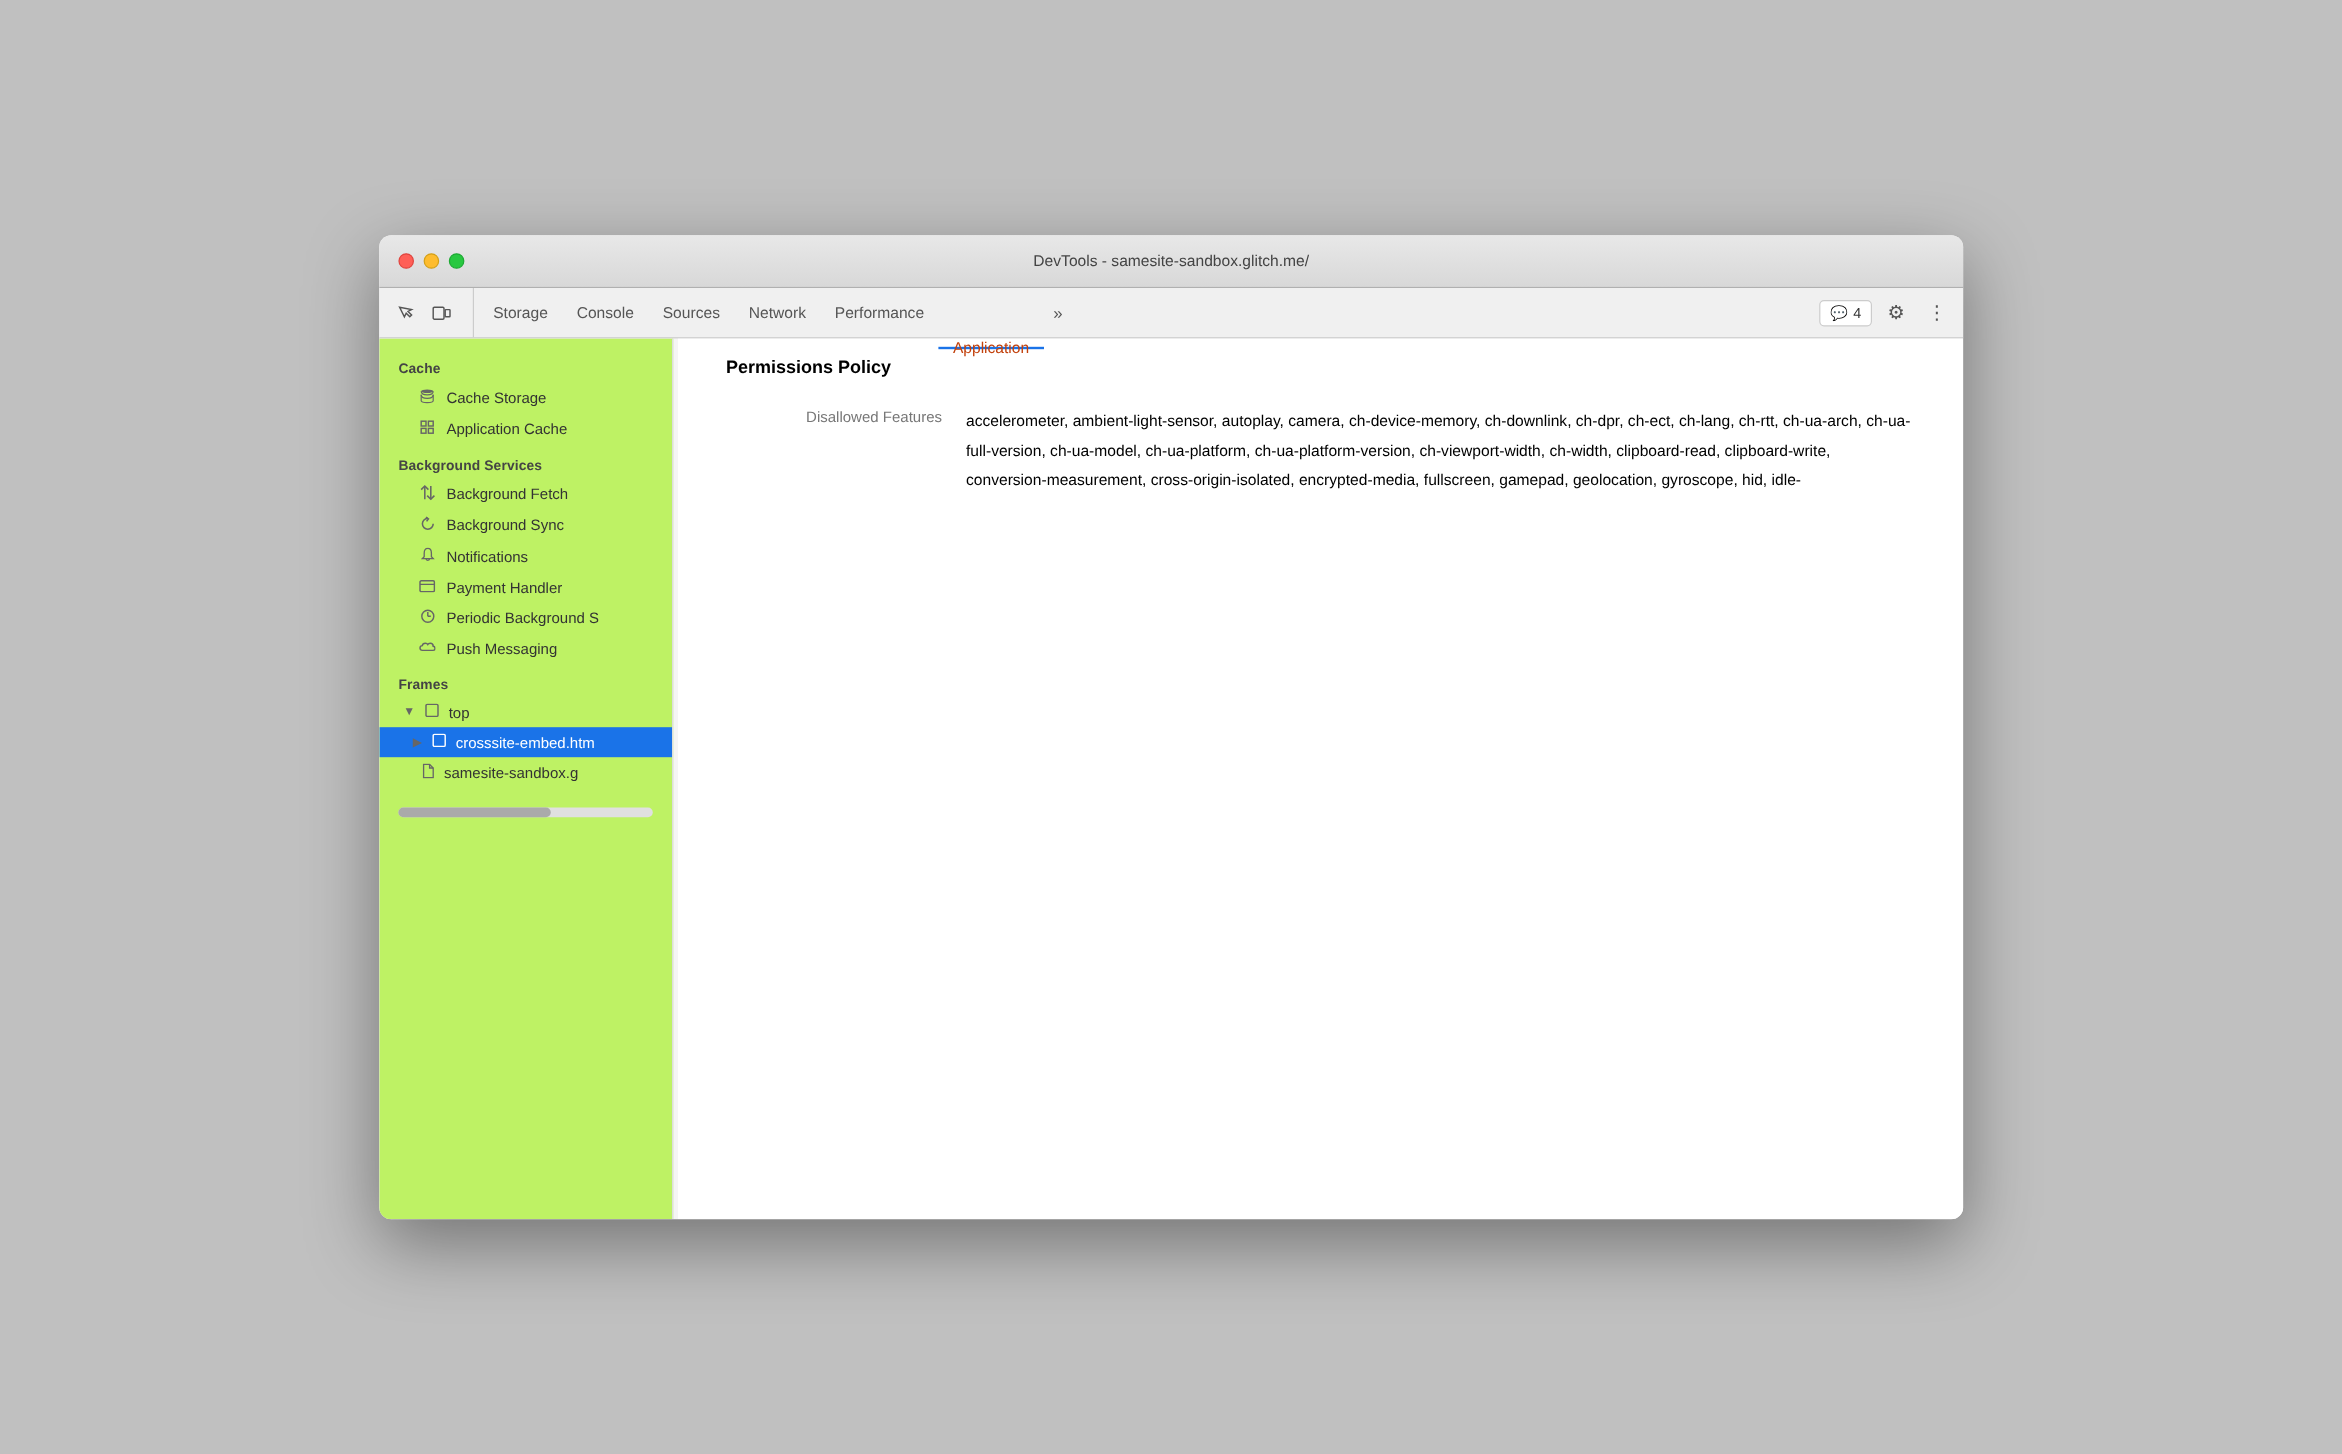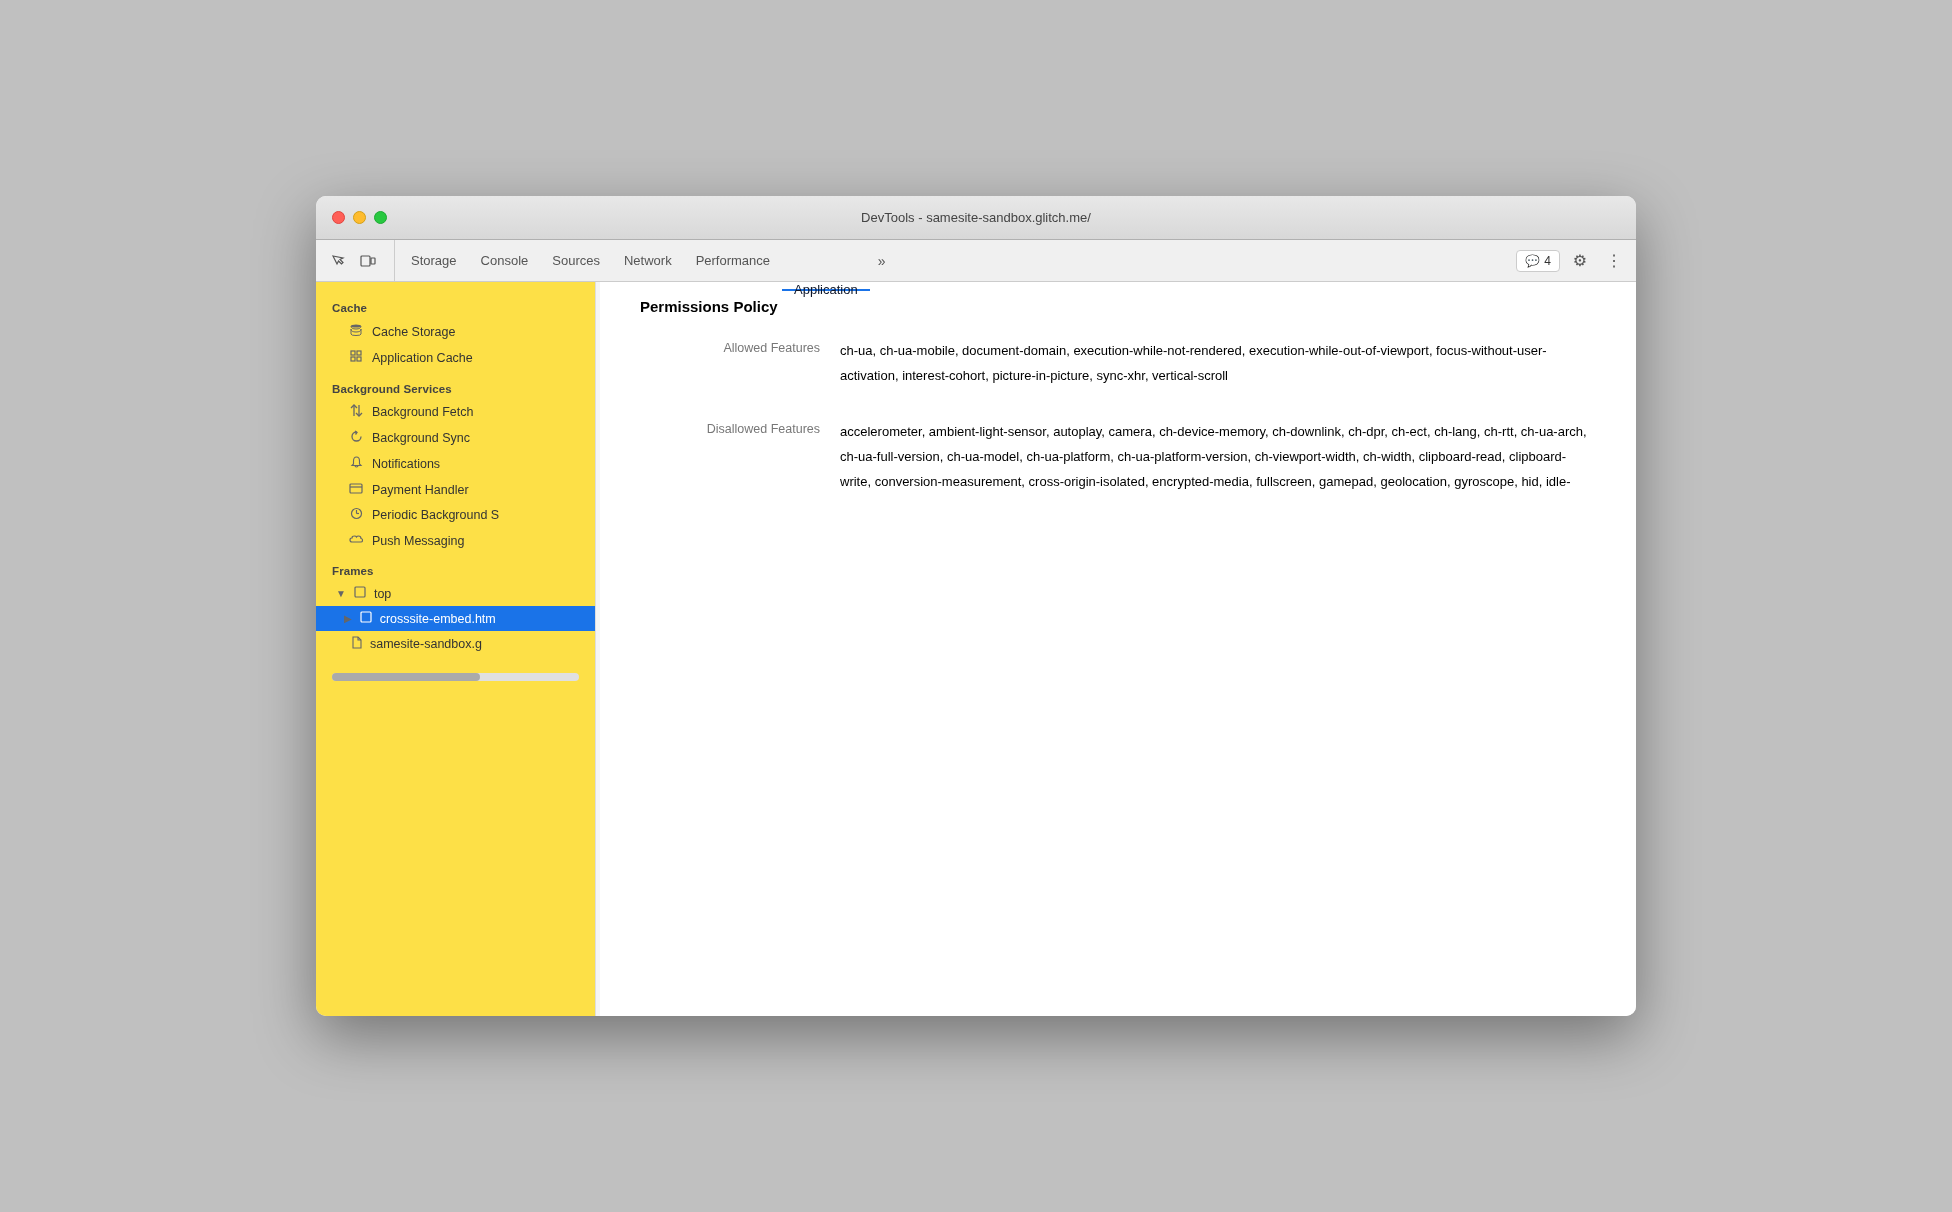--- a/index.html
+++ b/index.html
@@ -107,21 +107,21 @@
       padding: 0 12px;
       font-size: 13px;
       color: #555;
       cursor: pointer;
       border-bottom: 2px solid transparent;
       white-space: nowrap;
       position: relative;
       top: 1px;
     }
     .tab.active {
-      color: #0f172a;
+      color: #c2410c;
       border-bottom: 2px solid #1a73e8;
       font-weight: 500;
       margin-top: 48px;
     }
 
     .toolbar-right {
       display: flex;
       align-items: center;
       gap: 6px;
       padding-left: 8px;
@@ -157,22 +157,22 @@
 
     
     .main-content {
       display: flex;
       flex: 1;
       overflow: hidden;
     }
 
     
     .sidebar {
-      width: 280px;
-      background: #fde047;
+      width: 245px;
+      background: #bef264;
       border-right: 1px solid #ddd;
       overflow-y: auto;
       flex-shrink: 0;
       padding: 8px 0;
     }
 
     .sidebar::-webkit-scrollbar { width: 8px; }
     .sidebar::-webkit-scrollbar-track { background: transparent; }
     .sidebar::-webkit-scrollbar-thumb { background: #c0c0c0; border-radius: 4px; }
 
@@ -503,24 +503,20 @@
       <div class="sidebar-scrollbar">
         <div class="sidebar-scrollbar-thumb"></div>
       </div>
     </div>
 
     <div class="resizer"></div>
 
     <div class="right-panel">
       <div class="panel-title">Permissions Policy</div>
 
-      <div class="policy-row">
-        <div class="policy-label">Allowed Features</div>
-        <div class="policy-value">ch-ua, ch-ua-mobile, document-domain, execution-while-not-rendered, execution-while-out-of-viewport, focus-without-user-activation, interest-cohort, picture-in-picture, sync-xhr, vertical-scroll</div>
-      </div>
 
       <div class="policy-row">
         <div class="policy-label">Disallowed Features</div>
         <div class="policy-value">accelerometer, ambient-light-sensor, autoplay, camera, ch-device-memory, ch-downlink, ch-dpr, ch-ect, ch-lang, ch-rtt, ch-ua-arch, ch-ua-full-version, ch-ua-model, ch-ua-platform, ch-ua-platform-version, ch-viewport-width, ch-width, clipboard-read, clipboard-write, conversion-measurement, cross-origin-isolated, encrypted-media, fullscreen, gamepad, geolocation, gyroscope, hid, idle-</div>
       </div>
     </div>
   </div>
 </div>
 
 </body></html>

